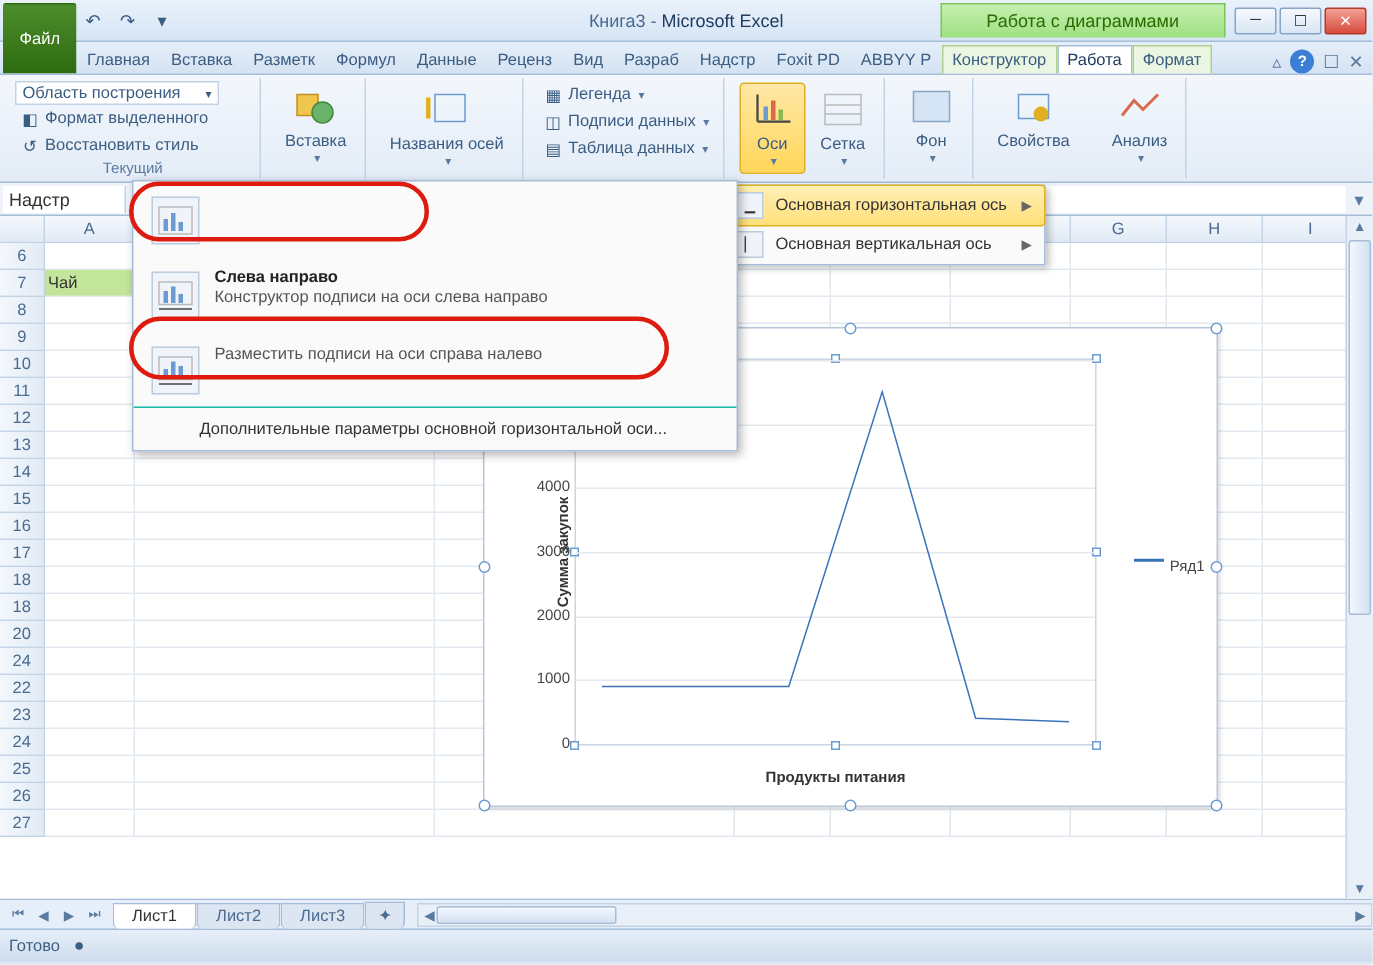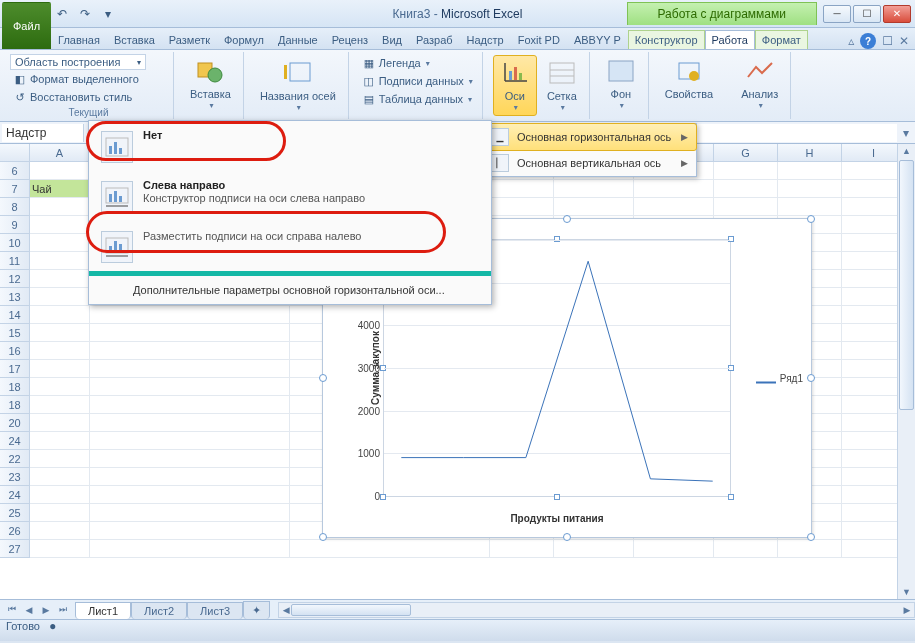--- a/index.html
+++ b/index.html
@@ -45,21 +45,21 @@
   .axes-item .ico { width: 18px; height: 18px; border: 1px solid #bcd; background: #f0f4fa; display: flex; align-items: center; justify-content: center; font-size: 9px; }
   .axes-item .arrow { margin-left: auto; font-size: 9px; color: #666; }
 
   
   .gallery { position: absolute; left: 88px; top: 120px; width: 404px; background: #fafafa; border: 1px solid #a6bdd9; box-shadow: 2px 2px 6px rgba(0,0,0,0.3); z-index: 60; }
   .gallery-item { display: flex; align-items: flex-start; gap: 10px; padding: 8px 12px; cursor: pointer; position: relative; }
   .gallery-item .gico { width: 32px; height: 32px; border: 1px solid #bcd; background: #f0f4fa; display: flex; align-items: center; justify-content: center; margin-top: 2px; }
   .gallery-item .gtxt { flex: 1; }
   .gallery-item .gtitle { font-size: 11px; font-weight: bold; color: #222; }
   .gallery-item .gdesc { font-size: 11px; color: #555; margin-top: 1px; }
-  .gallery-footer { border-top: 5px solid #14b8a6; padding: 8px 12px 8px 44px; font-size: 11px; color: #333; cursor: pointer; }
+  .gallery-footer { border-top: 1px solid #14b8a6; padding: 8px 12px 8px 44px; font-size: 11px; color: #333; cursor: pointer; }
   .red-circle { position: absolute; border: 3px solid #dd1c0f; border-radius: 22px; pointer-events: none; z-index: 70; }
 
   
   .formula-bar { height: 22px; background: #eef3fa; border-bottom: 1px solid #a6bdd9; display: flex; align-items: center; font-size: 12px; }
   .name-box { width: 82px; border-right: 1px solid #c3d3e6; padding: 2px 4px; background: #fff; height: 18px; margin: 2px; display: flex; align-items: center; }
   .fx-label { padding: 0 6px; color: #666; font-style: italic; font-family: serif; }
   .formula-input { flex: 1; height: 18px; padding: 2px 4px; background: #fff; }
 
   
   .grid-area { position: relative; height: 455px; background: #fff; overflow: hidden; }
@@ -73,42 +73,42 @@
 
   
   .chart { position: absolute; left: 322px; top: 74px; width: 490px; height: 320px; background: #fff; border: 1px solid #b7c8dd; box-shadow: 1px 1px 3px rgba(0,0,0,0.15); }
   .chart-handles .h { position: absolute; width: 8px; height: 8px; background: #fff; border: 1px solid #6b9bd1; border-radius: 50%; }
   .chart-inner { position: absolute; left: 60px; top: 20px; right: 80px; bottom: 40px; border: 1px solid #ccd6e3; }
   .grid-line { position: absolute; left: 0; right: 0; border-top: 1px solid #e4e9f0; }
   .chart-inner .ph { position: absolute; width: 6px; height: 6px; border: 1px solid #6b9bd1; background: #fff; }
   .y-tick { position: absolute; right: 100%; margin-right: 4px; font-size: 10px; color: #444; transform: translateY(-50%); }
   .y-title { position: absolute; left: -45px; top: 50%; transform: translateY(-50%) rotate(-90deg); font-size: 10px; font-weight: bold; color: #333; white-space: nowrap; }
   .x-title { position: absolute; left: 50%; bottom: -28px; transform: translateX(-50%); font-size: 10px; font-weight: bold; color: #333; }
-  .legend { position: absolute; right: -70px; top: 50%; transform: translateY(-50%); font-size: 10px; color: #444; display: flex; align-items: flex-end; gap: 4px; }
+  .legend { position: absolute; right: -70px; top: 50%; transform: translateY(-50%); font-size: 10px; color: #444; display: flex; align-items: flex-start; gap: 4px; }
   .legend-line { width: 20px; height: 2px; background: #3b73b9; }
   svg.line-svg { position: absolute; inset: 0; width: 100%; height: 100%; }
 
   
   .sheet-tabs { height: 20px; background: #e6eff9; border-top: 1px solid #a6bdd9; display: flex; align-items: center; font-size: 11px; }
   .sheet-nav { display: flex; gap: 1px; padding: 0 4px; }
   .sheet-nav-btn { width: 16px; height: 16px; display: flex; align-items: center; justify-content: center; cursor: pointer; color: #5a7aa0; font-size: 9px; }
   .sheet-tab { padding: 2px 12px; background: #fff; border: 1px solid #a6bdd9; border-bottom: none; border-radius: 0 0 4px 4px; margin-top: 1px; cursor: pointer; }
   .sheet-tab.inactive { background: #dce6f2; color: #4a6a90; }
   .hscroll { flex: 1; margin-left: 8px; height: 16px; background: #e9eff7; border: 1px solid #c3d3e6; position: relative; display: flex; align-items: center; }
   .hscroll .thumb { position: absolute; left: 12px; width: 120px; top: 1px; bottom: 1px; background: linear-gradient(#f2f7fd, #d4e2f2); border: 1px solid #a6bdd9; border-radius: 2px; }
   .hscroll .arr { width: 14px; text-align: center; font-size: 9px; color: #5a7aa0; cursor: pointer; }
 
   
   .vscroll { position: absolute; right: 0; top: 144px; bottom: 44px; width: 18px; background: #e9eff7; border-left: 1px solid #c3d3e6; display: flex; flex-direction: column; align-items: center; }
   .vscroll .arr { height: 14px; width: 100%; text-align: center; font-size: 9px; color: #5a7aa0; cursor: pointer; line-height: 14px; }
   .vscroll .track { flex: 1; position: relative; width: 100%; }
   .vscroll .thumb { position: absolute; top: 2px; left: 1px; right: 1px; height: 250px; background: linear-gradient(to right, #f2f7fd, #d4e2f2); border: 1px solid #a6bdd9; border-radius: 2px; }
 
   
-  .status-bar { height: 22px; background: linear-gradient(#e6eff9, #cfdcec); border-top: 1px solid #a6bdd9; display: flex; padding: 0 6px; font-size: 11px; color: #3b5d82; }
+  .status-bar { height: 22px; background: linear-gradient(#e6eff9, #cfdcec); border-top: 1px solid #a6bdd9; display: flex; align-items: center; padding: 0 6px; font-size: 11px; color: #3b5d82; }
   .status-right { margin-left: auto; display: flex; align-items: center; gap: 6px; }
   .zoom-slider { width: 100px; height: 4px; background: #c3d3e6; position: relative; border-radius: 2px; }
   .zoom-slider .knob { position: absolute; left: 48px; top: -4px; width: 6px; height: 12px; background: #f2f7fd; border: 1px solid #8aa4c4; border-radius: 1px; }
   .view-btn { width: 18px; height: 16px; border: 1px solid #c3d3e6; background: #f2f7fd; cursor: pointer; }
 
   
   svg { display: block; }
 </style>
 </head>
 <body>
@@ -632,21 +632,20 @@
   <div class="gallery-item">
     <div class="gico">
         <svg width="26" height="22">
           <rect x="2" y="2" width="22" height="18" fill="none" stroke="#bbb"></rect>
           <rect x="5" y="10" width="3" height="8" fill="#6b9bd1"></rect>
           <rect x="10" y="6" width="3" height="12" fill="#6b9bd1"></rect>
           <rect x="15" y="12" width="3" height="6" fill="#6b9bd1"></rect>
         </svg>
       </div>
     <div class="gtxt">
-        <div class="gtitle">Нет</div>
       </div>
   </div>
   <div class="gallery-item">
     <div class="gico">
         <svg width="26" height="22">
           <rect x="2" y="2" width="22" height="15" fill="none" stroke="#bbb"></rect>
           <line x1="2" y1="20" x2="24" y2="20" stroke="#444"></line>
           <rect x="5" y="8" width="3" height="8" fill="#6b9bd1"></rect>
           <rect x="10" y="5" width="3" height="11" fill="#6b9bd1"></rect>
           <rect x="15" y="10" width="3" height="6" fill="#6b9bd1"></rect>

